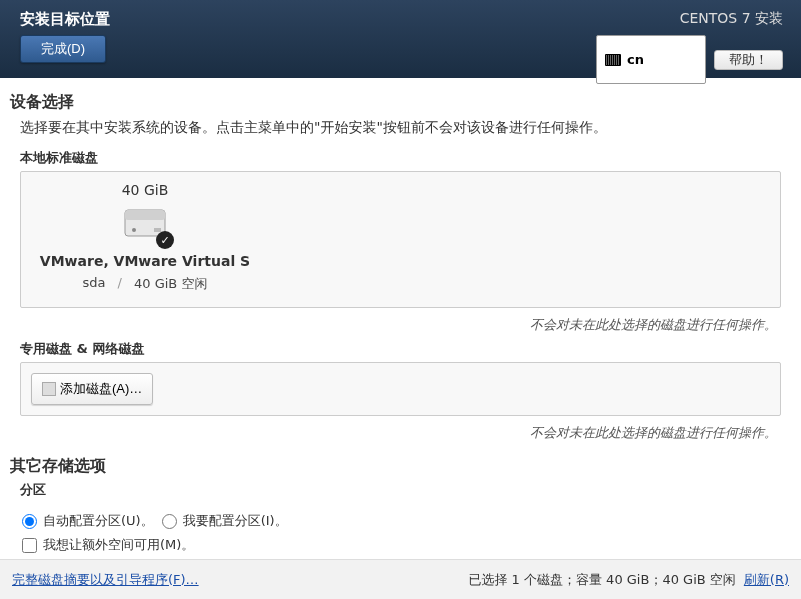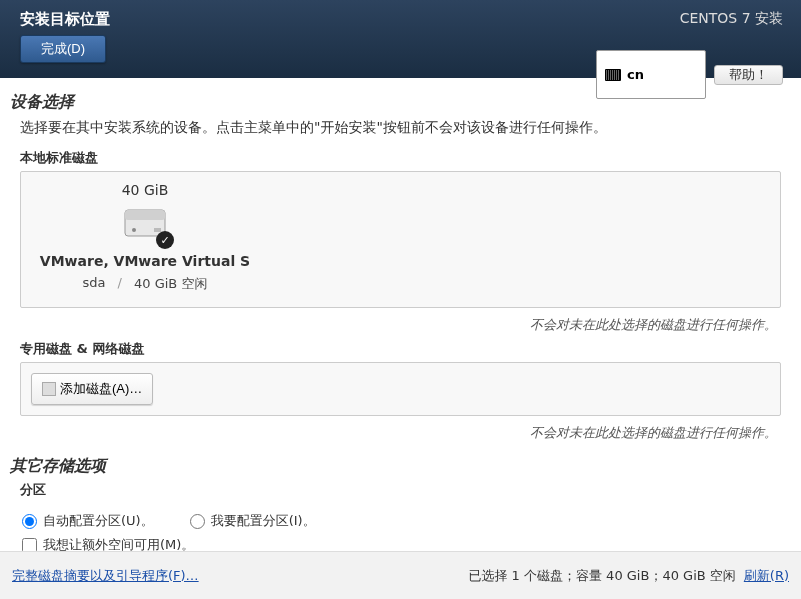--- a/index.html
+++ b/index.html
@@ -4,30 +4,30 @@
 <style>
 * { box-sizing: border-box; margin: 0; padding: 0; }
 body { font-family: "DejaVu Sans", "Microsoft YaHei", sans-serif; font-size: 13px; background: #fff; color: #333; width: 801px; height: 599px; overflow: hidden; position: relative; }
 
 
 .header { background: linear-gradient(#2d435e, #1a2d42); height: 78px; position: relative; color: #fff; display: flex; }
 .header-left { padding: 10px 20px; flex: 1; }
 .header-title { font-size: 15px; font-weight: bold; margin-bottom: 6px; }
 .done-btn { background: linear-gradient(#4a78b4, #2f5a8f); border: 1px solid #1a3a5f; border-radius: 3px; color: #fff; padding: 4px 20px; font-size: 13px; cursor: pointer; box-shadow: 0 1px 2px rgba(0,0,0,0.3); }
 .header-right { padding: 10px 18px; display: flex; flex-direction: column; align-items: flex-end; gap: 6px; }
-.header-subtitle { font-size: 14px; color: #ddd; margin-bottom: 16px; }
+.header-subtitle { font-size: 14px; color: #ddd; margin-bottom: 1px; }
 .lang-help-row { display: flex; gap: 8px; align-items: center; }
 .lang-box { background: #fff; color: #000; padding: 16px 8px; border: 1px solid #999; border-radius: 2px; display: flex; align-items: center; gap: 6px; width: 110px; font-size: 13px; font-weight: bold; }
 .kb-icon { display: inline-flex; width: 16px; height: 12px; background: #000; border-radius: 1px; position: relative; }
 .kb-icon::after { content: ""; position: absolute; inset: 1px; background: repeating-linear-gradient(90deg, #fff 0 1px, #000 1px 2px), repeating-linear-gradient(0deg, #fff 0 1px, #000 1px 2px); opacity: 0.4; }
 .help-btn { background: linear-gradient(#fafafa, #e6e6e6); border: 1px solid #bbb; border-radius: 3px; color: #333; padding: 0 14px; font-size: 13px; cursor: pointer; }
 
 
 .main { padding: 10px 10px 0 10px; }
-.sec-title { font-size: 16px; font-weight: bold; margin: 4px 0 2px 0; font-style: italic; }
+.sec-title { font-size: 16px; font-weight: bold; margin: 4px 0 2px 0; }
 .sec-desc { font-size: 14px; margin: 6px 0 12px 10px; }
 .sub-title { font-size: 13px; font-weight: bold; margin: 6px 0 4px 10px; }
 
 .disk-panel { border: 1px solid #ccc; background: #f8f8f8; margin: 0 10px; padding: 10px 14px 14px 14px; border-radius: 2px; }
 .disk-item { display: flex; flex-direction: column; align-items: center; width: 220px; }
 .disk-size { font-size: 14px; margin-bottom: 6px; }
 .disk-icon-wrap { position: relative; margin-bottom: 8px; }
 .disk-icon-svg { width: 46px; height: 38px; }
 .check-badge { position: absolute; right: -6px; bottom: -4px; width: 18px; height: 18px; border-radius: 50%; background: #222; display: flex; align-items: center; justify-content: center; color: #fff; font-size: 11px; }
 .disk-name { font-weight: bold; font-size: 14px; margin-bottom: 6px; text-align: center; }
@@ -35,30 +35,30 @@
 .disk-sub .sep { color: #999; }
 
 .panel-note { text-align: right; font-size: 13px; color: #555; margin: 8px 14px 4px 0; font-style: italic; }
 
 .add-disk-panel { border: 1px solid #ccc; background: #f8f8f8; margin: 0 10px; padding: 10px; border-radius: 2px; }
 .add-disk-btn { background: linear-gradient(#fff, #eee); border: 1px solid #bbb; border-radius: 3px; padding: 6px 10px; font-size: 13px; cursor: pointer; display: inline-flex; align-items: center; gap: 4px; box-shadow: 0 1px 1px rgba(0,0,0,0.15); }
 .add-disk-btn .add-icon { width: 14px; height: 14px; background: #ddd; border: 1px solid #aaa; }
 
 .other-sec { margin-top: 14px; }
 .opt-group { margin: 4px 0 13px 10px; }
-.radio-row { display: flex; align-items: center; gap: 36px; margin: 6px 12px; }
+.radio-row { display: flex; align-items: center; gap: 8px; margin: 6px 12px; }
 .radio-item, .check-item { display: flex; align-items: center; gap: 6px; font-size: 13px; }
 input[type=radio], input[type=checkbox] { width: 15px; height: 15px; }
 .check-item { margin: 6px 12px; }
 
 .encrypt-title { font-size: 13px; font-weight: bold; margin: 10px 0 0 10px; color: #777; }
 .dash-line { border-top: 1px dashed #ccc; margin: 2px 10px 0 10px; }
 
 
-.footer { position: absolute; bottom: 0; left: 0; right: 0; height: 48px; background: #f2f2f2; border-top: 1px solid #ddd; display: flex; align-items: center; justify-content: space-between; padding: 0 12px; font-size: 13px; }
+.footer { position: absolute; bottom: 0; left: 0; right: 0; height: 40px; background: #f2f2f2; border-top: 1px solid #ddd; display: flex; align-items: center; justify-content: space-between; padding: 0 12px; font-size: 13px; }
 .footer a { color: #1a4ea8; text-decoration: underline; cursor: pointer; }
 .footer-right { display: flex; align-items: center; gap: 8px; }
 </style>
 </head>
 <body>
 
 <div class="header">
   <div class="header-left">
     <div class="header-title">安装目标位置</div>
     <button class="done-btn">完成(D)</button>

